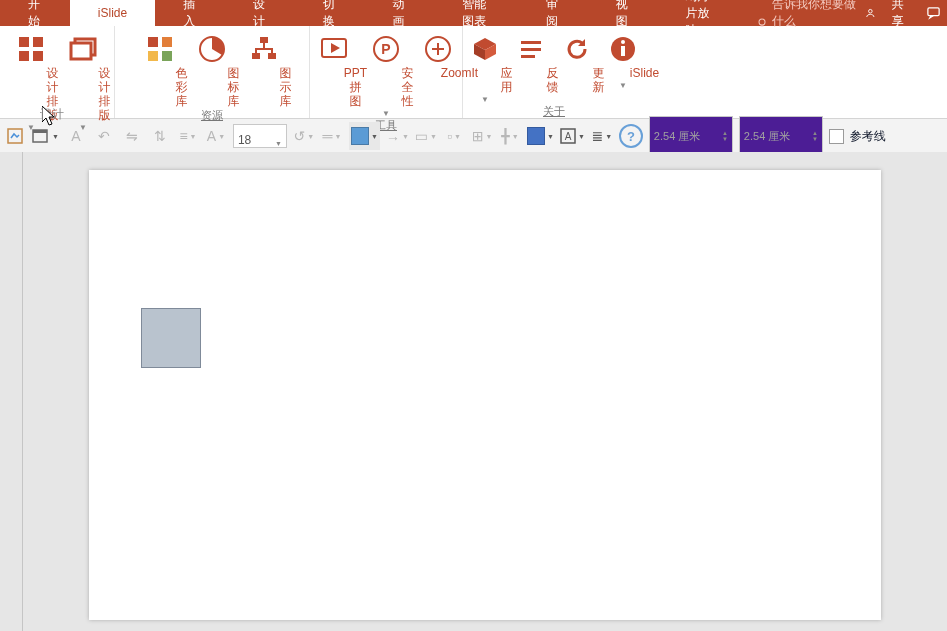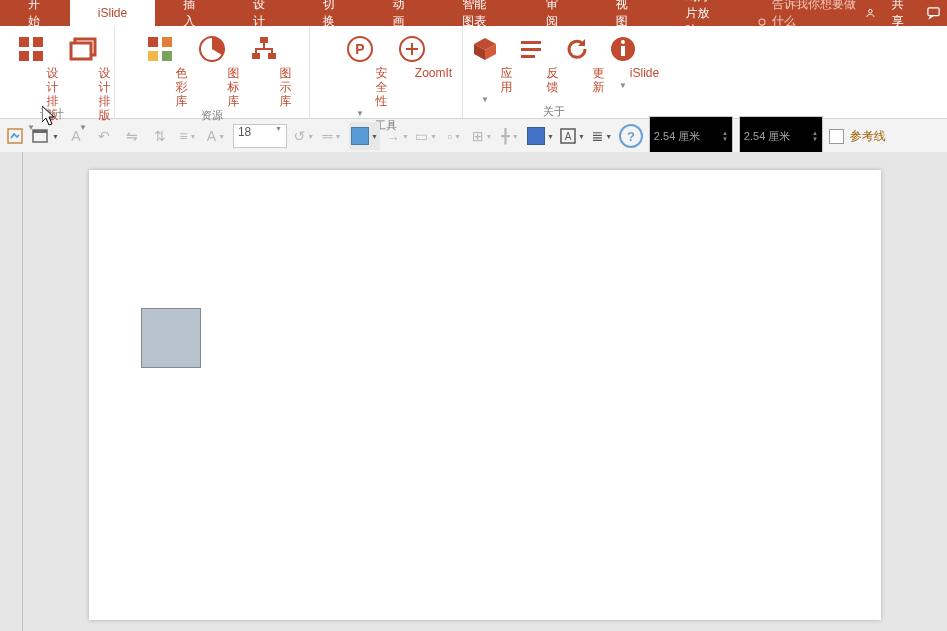--- a/index.html
+++ b/index.html
@@ -68,20 +68,21 @@
     position: relative;
     border-right: 1px solid #e3e3e3;
   }
   .group:last-child { border-right: none; justify-content: space-between; }
   .group-items { display: flex; gap: 10px; align-items: flex-start; padding: 4px 4px 0 4px; }
   .group-label {
     font-size: 11px;
     color: #777;
     margin-top: auto;
     margin-bottom: 3px;
+    text-decoration: underline;
   }
   .rbbtn {
     display: flex;
     flex-direction: column;
     align-items: center;
     width: 42px;
     cursor: pointer;
     color: #555;
     font-size: 12px;
   }
@@ -110,46 +111,46 @@
     position:relative;
   }
   .qbtn.active { color:#5a5a5a; }
   .qbtn .dd { font-size:7px; margin-left:2px; }
   .fontsize-box {
     width: 44px;
     height: 22px;
     border:1px solid #c8c8c8;
     background:#fff;
     display:flex;
-    align-items:flex-start;
+    align-items:flex-end;
     padding:0 4px;
     color:#555;
   }
   .fontsize-box .dd { margin-left:auto; font-size:7px; color:#888; }
   .dim-box {
     width: 74px;
     height: 22px;
     border:1px solid #c8c8c8;
-    background:#000000;
+    background:#4c1d95;
     display:flex;
     align-items:center;
     padding:8px 4px;
     color:#a0a0a0;
     font-size:11px;
   }
   .dim-box .spin { margin-left:auto; display:flex; flex-direction:column; font-size:6px; line-height:6px; color:#888;}
   .color-chip {
     width: 16px; height:16px;
     background:#5b9bd5;
     border:1px solid #4a7aa6;
   }
   .color-chip.blue2 { background:#4472c4; border-color:#345a9e;}
 
   .checkbox { width:13px; height:13px; border:1px solid #9a9a9a; background:#fff; display:inline-block; }
-  .guide-label { color:#a16207; font-size:12px; }
+  .guide-label { color:#0f172a; font-size:12px; }
 
   .slide-area {
     position: absolute;
     top: 152px; left:0; right:0; bottom:0;
     background: #e6e6e6;
     display:flex;
   }
   .thumb-rail { width:22px; border-right:1px solid #c5c5c5; background:#e6e6e6; }
   .canvas-wrap { flex:1; display:flex; align-items:flex-start; justify-content:center; padding-top:18px; overflow:hidden;}
   .slide { width: 792px; height: 450px; background:#fff; box-shadow: 0 0 4px rgba(0,0,0,.25); position:relative;}
@@ -267,20 +268,29 @@
       </div>
     </div>
     <div class="group-label">资源</div>
   </div>
 
   <div class="group" style="width:144px">
     <div class="group-items">
       <div class="rbbtn">
         <div class="ic">
             <svg width="28" height="28">
+              <rect x="2" y="4" width="24" height="18" rx="2" fill="none" stroke="#c14b30" stroke-width="2"></rect>
+              <path d="M11 8 l9 5 -9 5 z" fill="#c14b30"></path>
+            </svg>
+          </div>
+        <div class="lbl">PPT拼图</div>
+      </div>
+      <div class="rbbtn">
+        <div class="ic">
+            <svg width="28" height="28">
               <circle cx="14" cy="14" r="12" fill="none" stroke="#c14b30" stroke-width="2"></circle>
               <text x="14" y="19" text-anchor="middle" font-size="14" fill="#c14b30" font-family="Arial" font-weight="bold">P</text>
             </svg>
           </div>
         <div class="lbl">安全性</div>
         <div class="drop">▼</div>
       </div>
       <div class="rbbtn">
         <div class="ic">
             <svg width="28" height="28">

